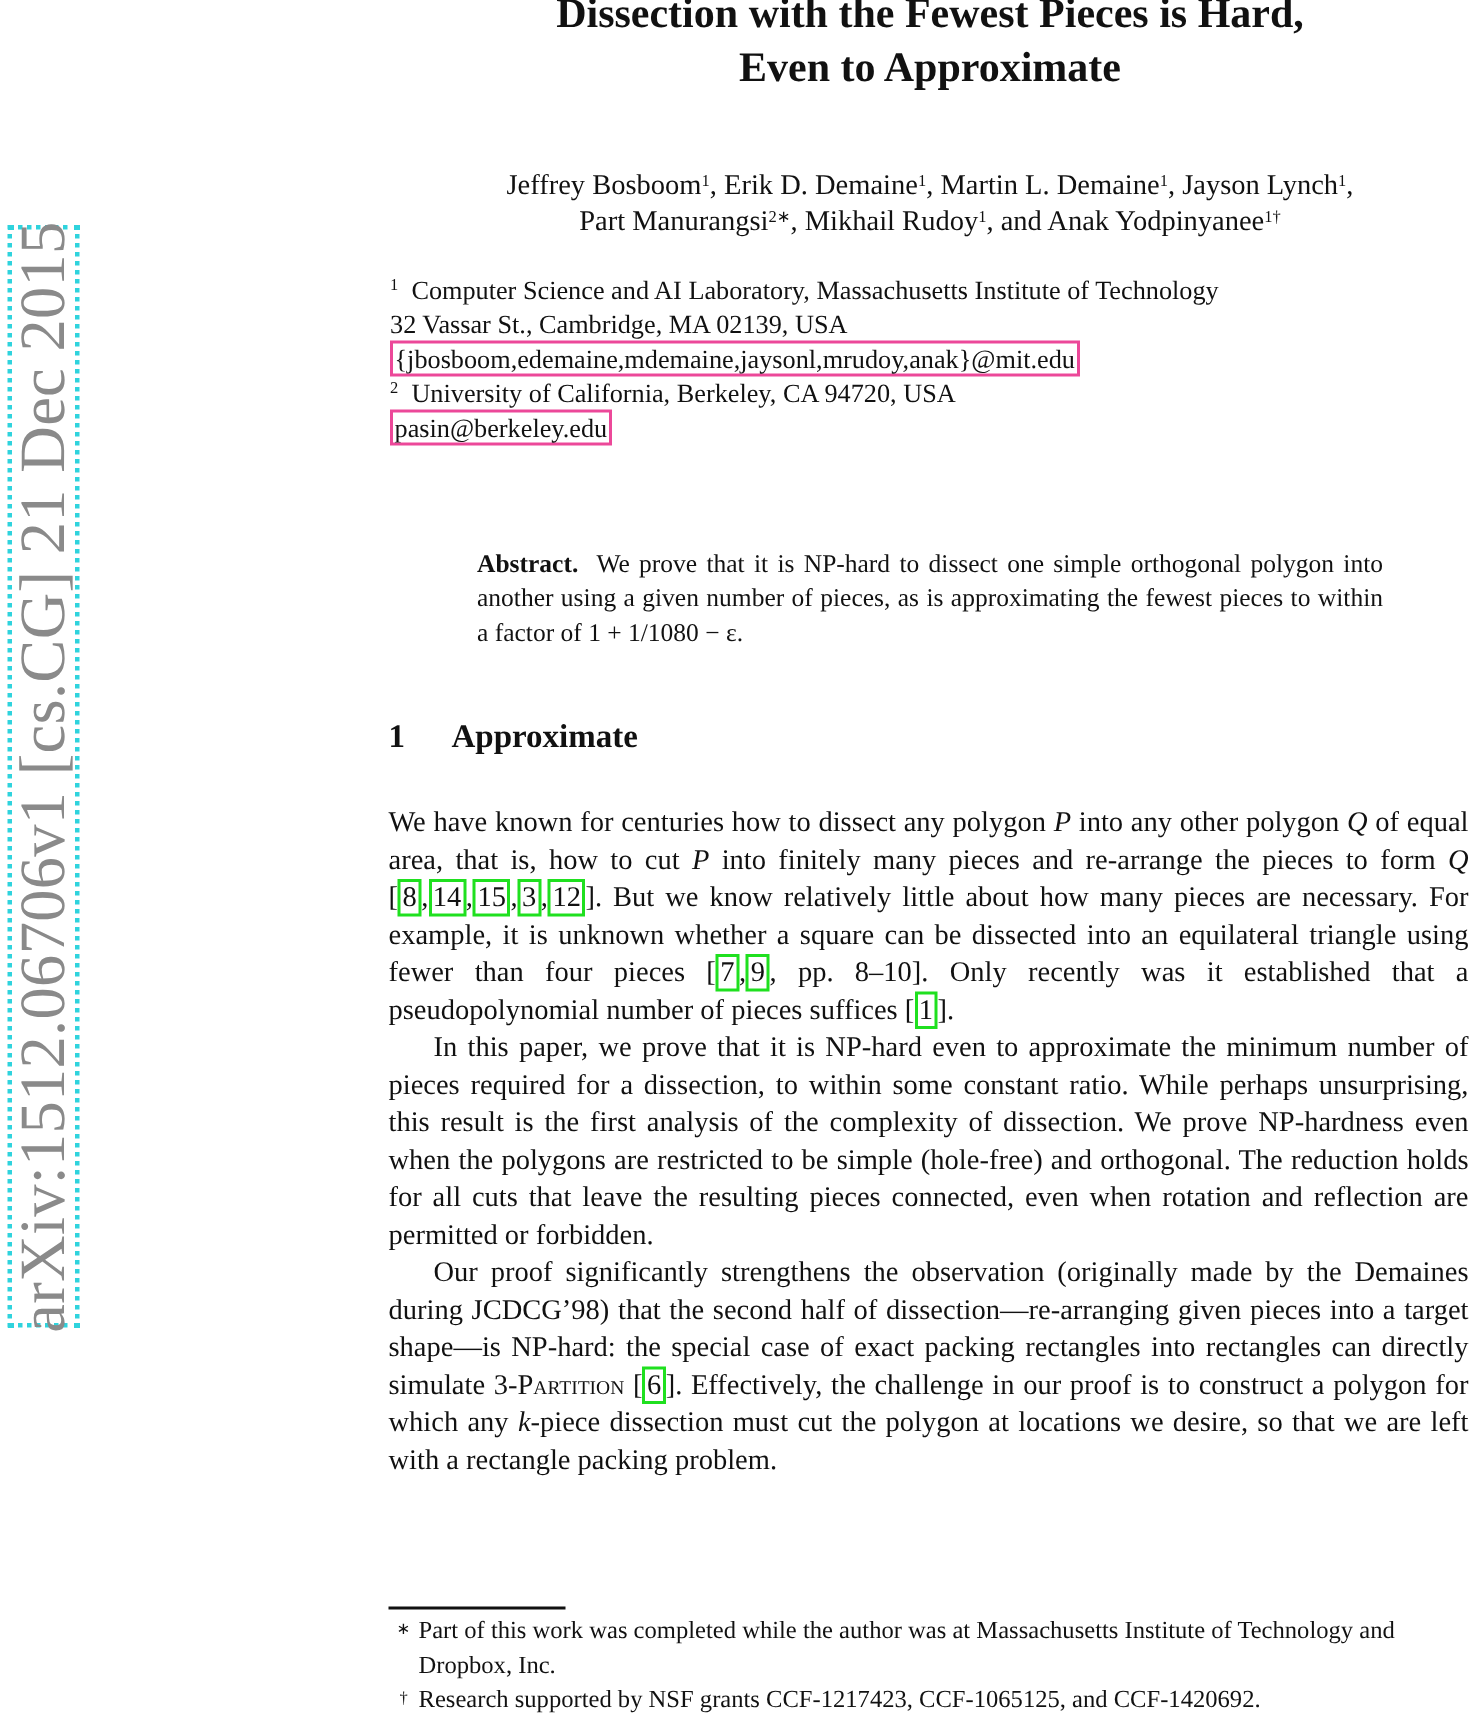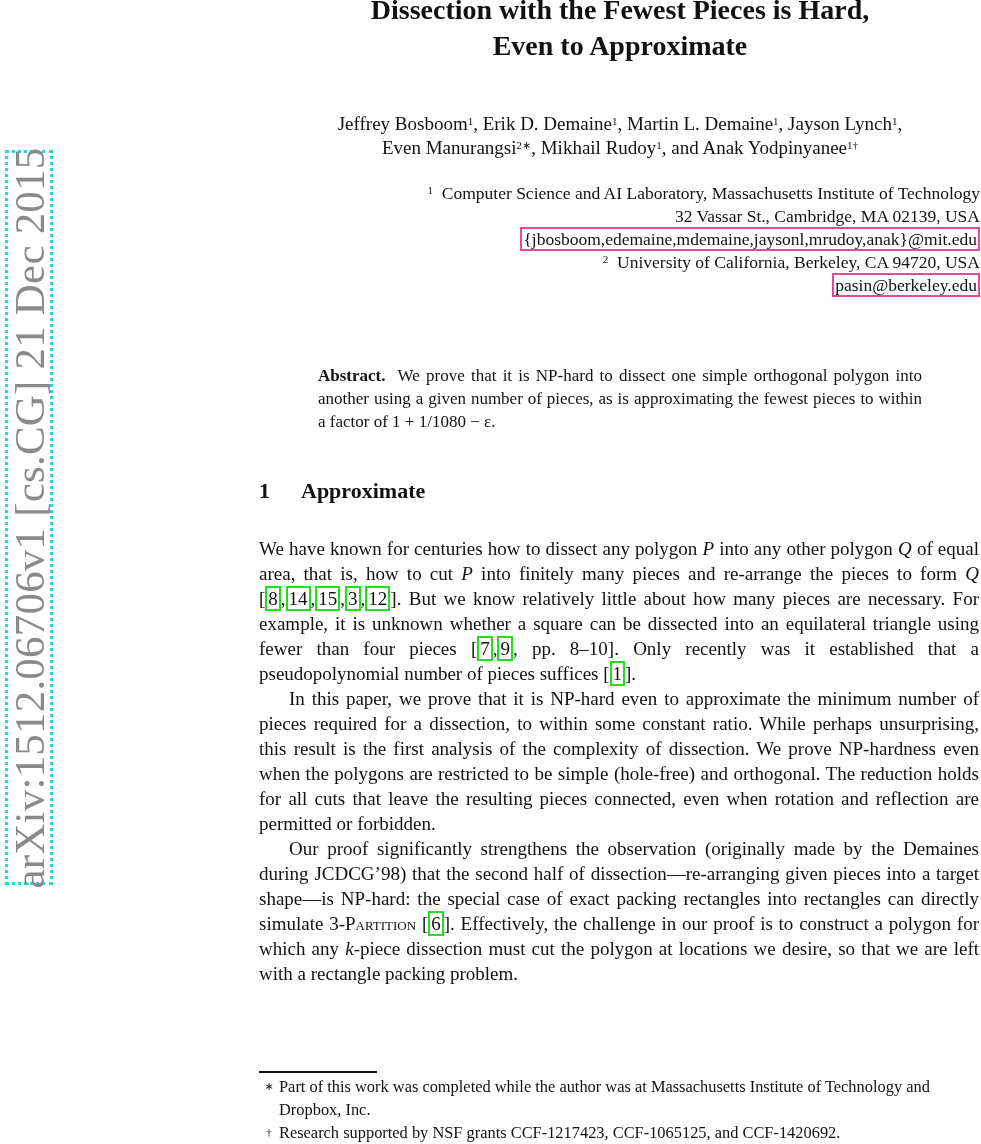--- a/index.html
+++ b/index.html
@@ -11,21 +11,21 @@
                  border:3px dotted #2fd3dd; box-sizing:border-box; }
   .arxiv-text { position:absolute; left:50%; top:50%; white-space:nowrap;
                 transform:translate(-50%,-50%) rotate(-90deg);
                 font-family:"Liberation Serif",serif; font-size:43px; color:#8a8a8a;
                 letter-spacing:0.2px; }
 
   .title { position:absolute; left:260px; width:720px; top:-8px; text-align:center;
            font-family:"Liberation Serif",serif; font-weight:bold; font-size:28px; line-height:36px; }
   .authors { position:absolute; left:260px; width:720px; top:112px; text-align:center;
              font-family:Liberation Serif, serif; font-size:19px; line-height:24px; }
-  .affil { position:absolute; left:260px; width:720px; top:182px; text-align:right;
+  .affil { position:absolute; left:260px; width:720px; top:182px; text-align:left;
            font-family:"Liberation Serif",serif; font-size:17.5px; line-height:23px; }
   sup { font-size:11px; vertical-align:top; position:relative; top:-3px; }
   .linkbox { border:2px solid #ec4899; padding:0 1px; }
 
   .abstract { position:absolute; left:318px; width:604px; top:364px;
               font-family:"Liberation Serif",serif; font-size:17px; line-height:23px; text-align:justify; }
   .abstract b { font-weight:bold; }
 
   .section { position:absolute; left:259px; top:478px; font-family:"Liberation Serif",serif;
              font-weight:bold; font-size:22px; }
@@ -52,21 +52,21 @@
   <span class="arxiv-text">arXiv:1512.06706v1  [cs.CG]  21 Dec 2015</span>
 </div>
 
 <div class="title">
   <div>Dissection with the Fewest Pieces is Hard,</div>
   <div>Even to Approximate</div>
 </div>
 
 <div class="authors">
   <div><span>Jeffrey Bosboom</span><sup>1</sup><span>, </span><span>Erik D. Demaine</span><sup>1</sup><span>, </span><span>Martin L. Demaine</span><sup>1</sup><span>, </span><span>Jayson Lynch</span><sup>1</sup><span>,</span></div>
-  <div><span>Even Manurangsi</span><sup>2∗</sup><span>, </span><span>Mikhail Rudoy</span><sup>1</sup><span>, and </span><span>Anak Yodpinyanee</span><sup>1†</sup></div>
+  <div><span>Part Manurangsi</span><sup>2∗</sup><span>, </span><span>Mikhail Rudoy</span><sup>1</sup><span>, and </span><span>Anak Yodpinyanee</span><sup>1†</sup></div>
 </div>
 
 <div class="affil">
   <div><sup>1</sup>&nbsp; <span>Computer Science and AI Laboratory, Massachusetts Institute of Technology</span></div>
   <div>32 Vassar St., Cambridge, MA 02139, USA</div>
   <div><span class="linkbox">{jbosboom,edemaine,mdemaine,jaysonl,mrudoy,anak}@mit.edu</span></div>
   <div><sup>2</sup>&nbsp; <span>University of California, Berkeley, CA 94720, USA</span></div>
   <div><span class="linkbox">pasin@berkeley.edu</span></div>
 </div>
 

